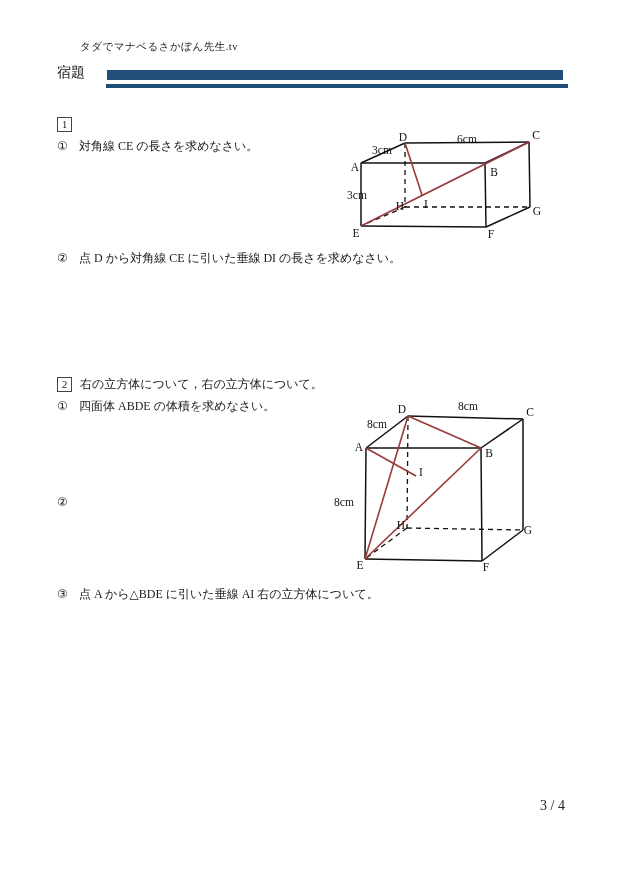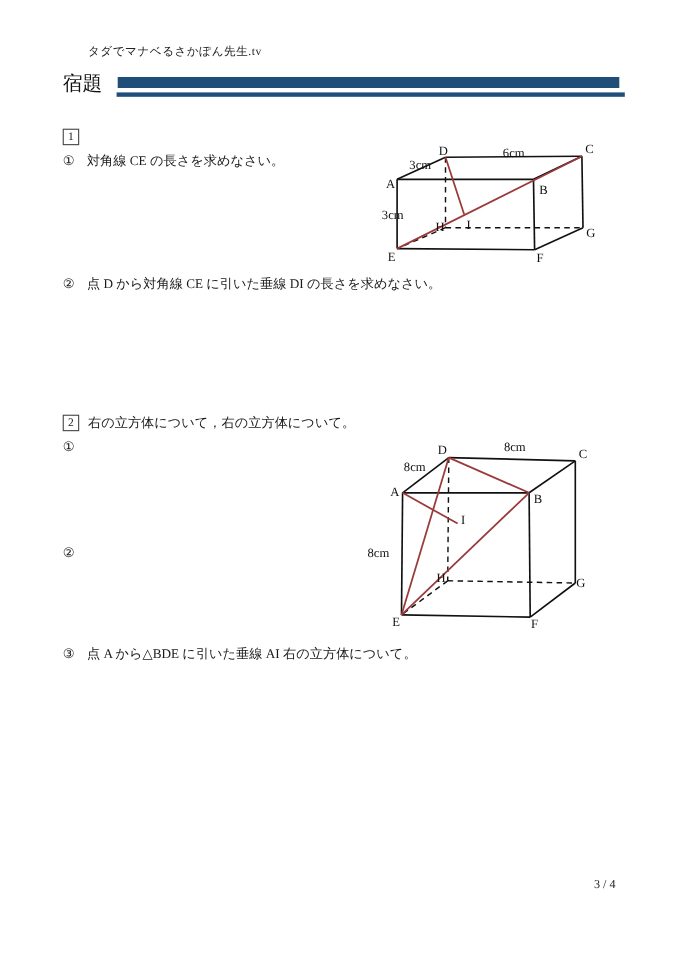--- a/index.html
+++ b/index.html
@@ -19,21 +19,21 @@
 
   .site-name {
     left: 57px; top: 40px;
     font-size: 10.5px;
     letter-spacing: 0.5px;
     color: #222;
     margin-left: 23px;
   }
   .doc-title {
     left: 57px; top: 64px;
-    font-size: 18px;
+    font-size: 14px;
     color: #111;
   }
   .bar-thick {
     left: 107px; top: 70px;
     width: 456px; height: 10px;
   }
   .bar-thin {
     left: 106px; top: 84px;
     width: 462px; height: 4px;
   }
@@ -63,21 +63,21 @@
     flex: 0 0 auto;
   }
   .fig { overflow: visible; }
   .fig text {
     font-family: "Liberation Serif", "DejaVu Serif", serif;
     font-size: 11.5px;
     fill: #111;
   }
   .page-num {
     left: 540px; top: 798px;
-    font-size: 11px;
+    font-size: 14px;
     color: #222;
     text-align: center;
   }
 </style>
 </head>
 <body>
 
 <div class="abs site-name">タダでマナベるさかぽん先生.tv</div>
 <div class="abs doc-title">宿題</div>
 <div class="abs bar-thick" style="background:#1f4e79;"></div>
@@ -135,20 +135,21 @@
     <text x="151" y="113">F</text>
   </g>
 </svg>
 
 <div class="abs row" style="top:377px;">
   <span class="num-box">2</span>
   <span>右の立方体について，右の立方体について。</span>
 </div>
 <div class="abs row" style="top:399px;">
   <span class="marker">①</span>
+  <span>四面体 ABDE の体積を求めなさい。</span>
 </div>
 <div class="abs row" style="top:495px;">
   <span class="marker">②</span>
 </div>
 <div class="abs row" style="top:587px;">
   <span class="marker">③</span>
   <span>点 A から△BDE に引いた垂線 AI 右の立方体について。</span>
 </div>
 
 <svg class="abs fig" style="left:330px; top:398px;" width="250" height="182" viewBox="0 0 250 182">

